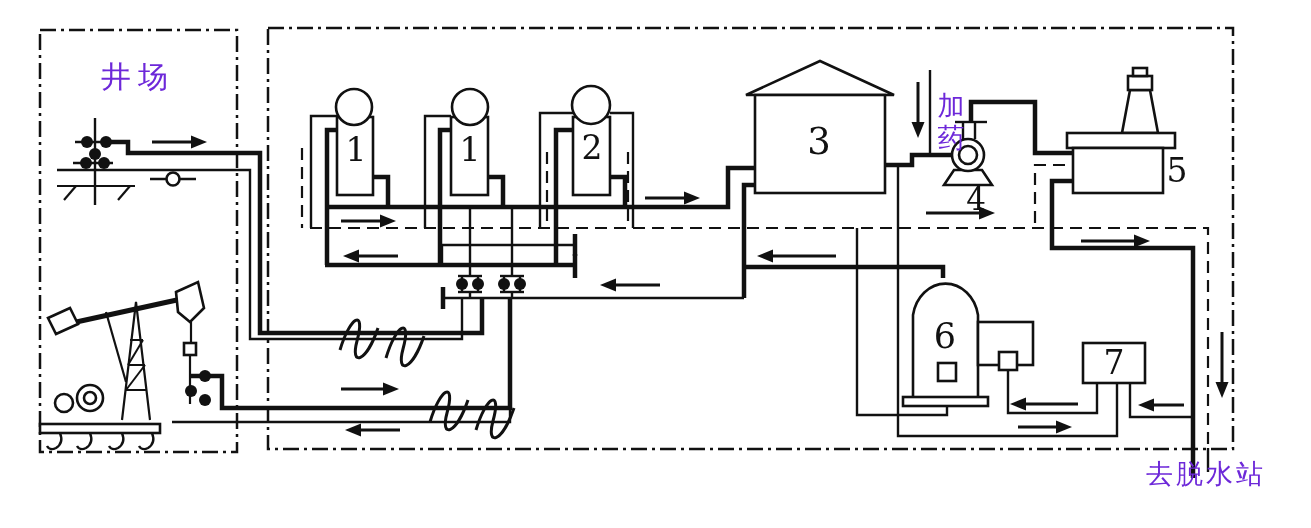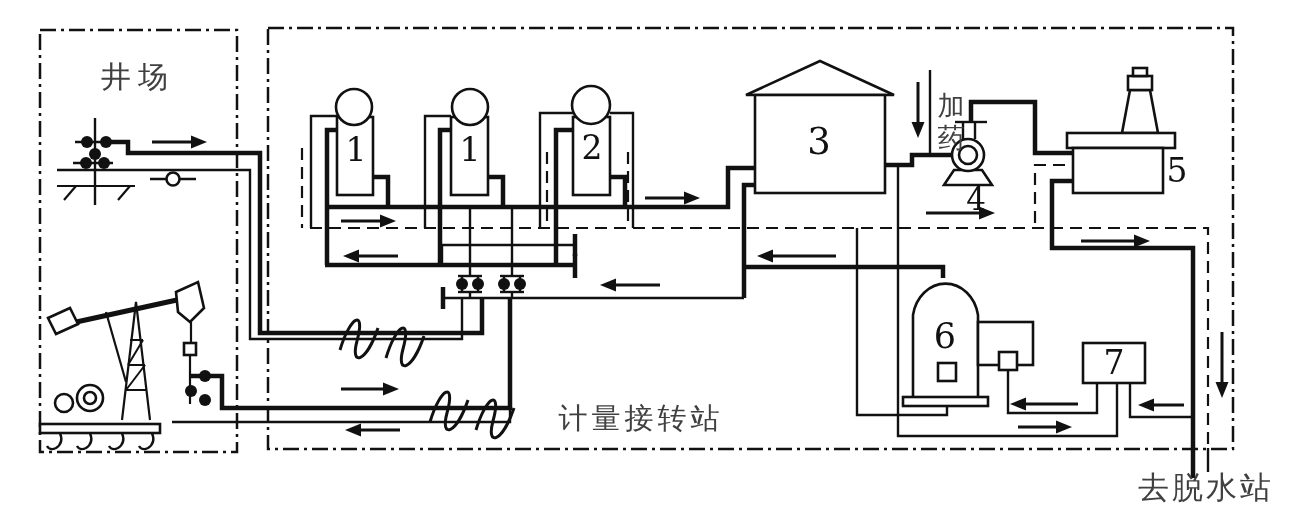--- a/index.html
+++ b/index.html
@@ -1,19 +1,19 @@
 <!DOCTYPE html>
 <html><head>
 <meta charset="utf-8">
 <style>
   html,body{margin:0;padding:0;background:#fff;}
   #stage{position:relative;width:1311px;height:528px;background:#fff;overflow:hidden;
          font-family:"Liberation Sans",sans-serif;}
   #diagram{position:absolute;left:0;top:0;}
-  .lbl{position:absolute;transform:translate(-50%,-50%);color:#404040;white-space:nowrap;
+  .lbl{position:absolute;transform:translate(-50%,-50%);color:#6d28d9;white-space:nowrap;
        font-family:"Liberation Sans",sans-serif;}
   .num{position:absolute;transform:translate(-50%,-50%);color:#111;
        font-family:"DejaVu Serif",serif;}
   .cjk-wrap{white-space:normal;text-align:center;margin-top:16px;}
 </style>
 </head>
 <body>
 
 <div id="stage">
   <svg id="diagram" width="1311" height="528" viewBox="0 0 1311 528">
@@ -168,25 +168,24 @@
       <line x1="1078" y1="404" x2="1026" y2="404" stroke="#111111" stroke-width="3"></line>
       <polygon points="1010,404 1026,397.5 1026,410.5" fill="#111111"></polygon>
       <line x1="1184" y1="405" x2="1154" y2="405" stroke="#111111" stroke-width="3"></line>
       <polygon points="1138,405 1154,398.5 1154,411.5" fill="#111111"></polygon>
       <line x1="1018" y1="427" x2="1056" y2="427" stroke="#111111" stroke-width="3"></line>
       <polygon points="1072,427 1056,433.5 1056,420.5" fill="#111111"></polygon>
     </svg>
 
   <div class="lbl" style="left:138px;top:77px;font-size:30px;letter-spacing:7px;">井场</div>
 
-  <div class="lbl" style="left:641px;top:419px;font-size:29px;letter-spacing:4px;">计量接转站</div>
 
   <div class="lbl cjk-wrap" style="left:951px;top:106px;font-size:27px;width:30px;line-height:32px;white-space:normal;">加药</div>
 
-  <div class="lbl" style="left:1206px;top:488px;font-size:31px;letter-spacing:3px;text-align:center;">去脱水站</div>
+  <div class="lbl" style="left:1206px;top:474px;font-size:27px;letter-spacing:3px;text-align:center;">去脱水站</div>
 
   <div class="num" style="left:356px;top:149px;font-size:33px;">1</div>
   <div class="num" style="left:470px;top:149px;font-size:33px;">1</div>
   <div class="num" style="left:592px;top:147px;font-size:33px;">2</div>
   <div class="num" style="left:819px;top:141px;font-size:37px;">3</div>
   <div class="num" style="left:976px;top:199px;font-size:31px;">4</div>
   <div class="num" style="left:1177px;top:170px;font-size:33px;">5</div>
   <div class="num" style="left:945px;top:336px;font-size:35px;">6</div>
   <div class="num" style="left:1114px;top:362px;font-size:33px;">7</div>
 </div>

